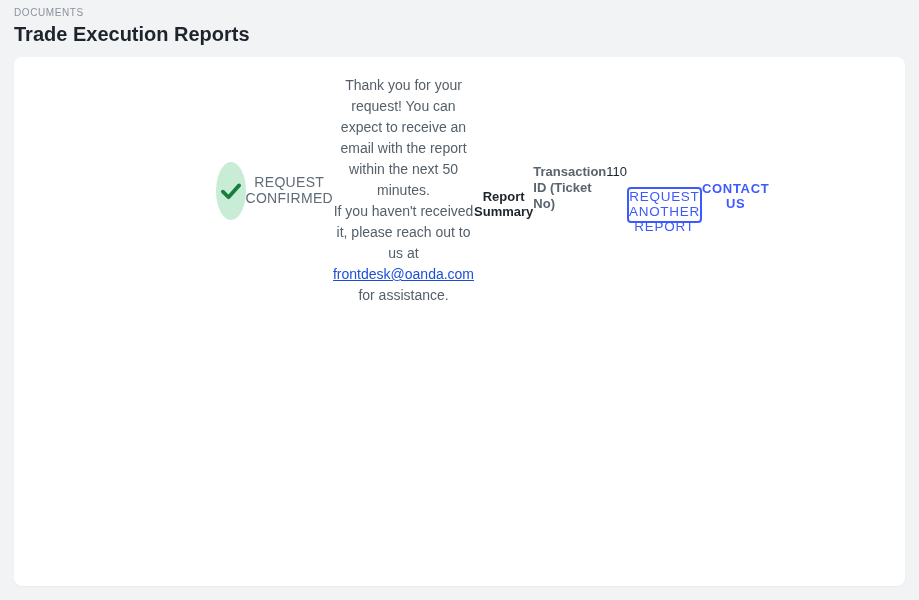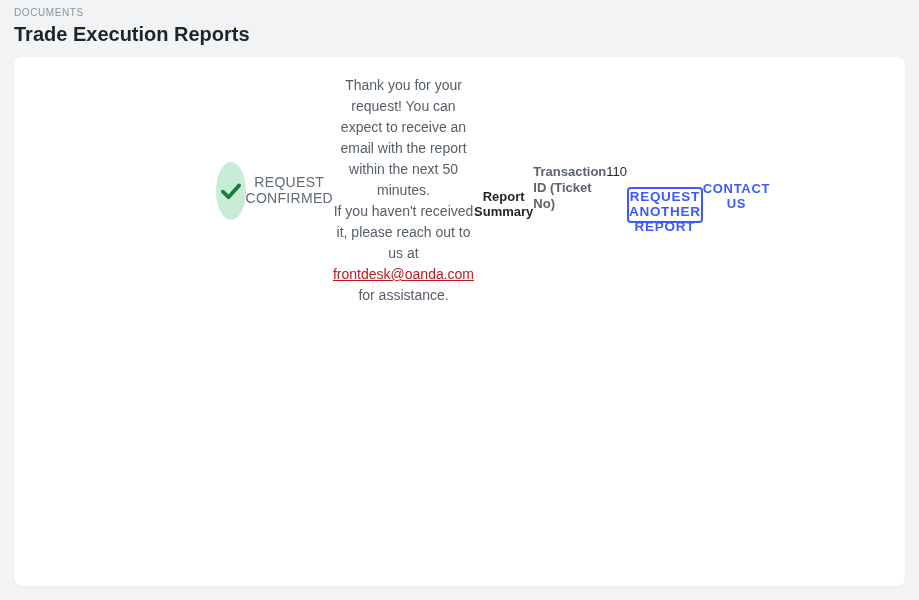--- a/index.html
+++ b/index.html
@@ -38,21 +38,21 @@
   .status-title {
     margin-top: 17px; text-align: center;
     font-size: 14px; color: #5f6b76; letter-spacing: 0.3px;
   }
   .message {
     margin-top: 18px; text-align: center;
     font-size: 14px; line-height: 21px; color: #545f69;
     width: 700px; align-self: center;
   }
   .message a {
-    color: #b91c1c; text-decoration: underline; cursor: pointer;
+    color: #1d4ed8; text-decoration: underline; cursor: pointer;
   }
   .summary-title {
     margin-top: 44px; text-align: center;
     font-size: 13px; font-weight: 700; color: #1d242b;
   }
   .summary-table { margin-top: 13px; }
   .summary-row {
     display: flex; justify-content: space-between; align-items: flex-start;
     padding: 8px 0;
   }
@@ -65,21 +65,21 @@
     font-size: 13px; color: #1e262c; line-height: 16px;
   }
   .row-subvalue {
     font-size: 11.5px; color: #8a929a; line-height: 15px; margin-top: 1px;
   }
   .primary-button {
     margin-top: 46px; height: 36px; width: 100%;
     background: #ffffff;
     border: 2px solid #3d5afe; border-radius: 4px;
     color: #3d5afe; font-family: "Liberation Sans", sans-serif;
-    font-size: 13.5px; font-weight: 700; letter-spacing: 0.7px;
+    font-size: 13.5px; font-weight: 400; letter-spacing: 0.7px;
     cursor: pointer;
   }
   .secondary-link {
     margin-top: 29px; text-align: center;
     color: #3d5afe; font-size: 13px; font-weight: 700;
     letter-spacing: 0.7px; cursor: pointer;
   }
 </style>
 </head>
 <body>

